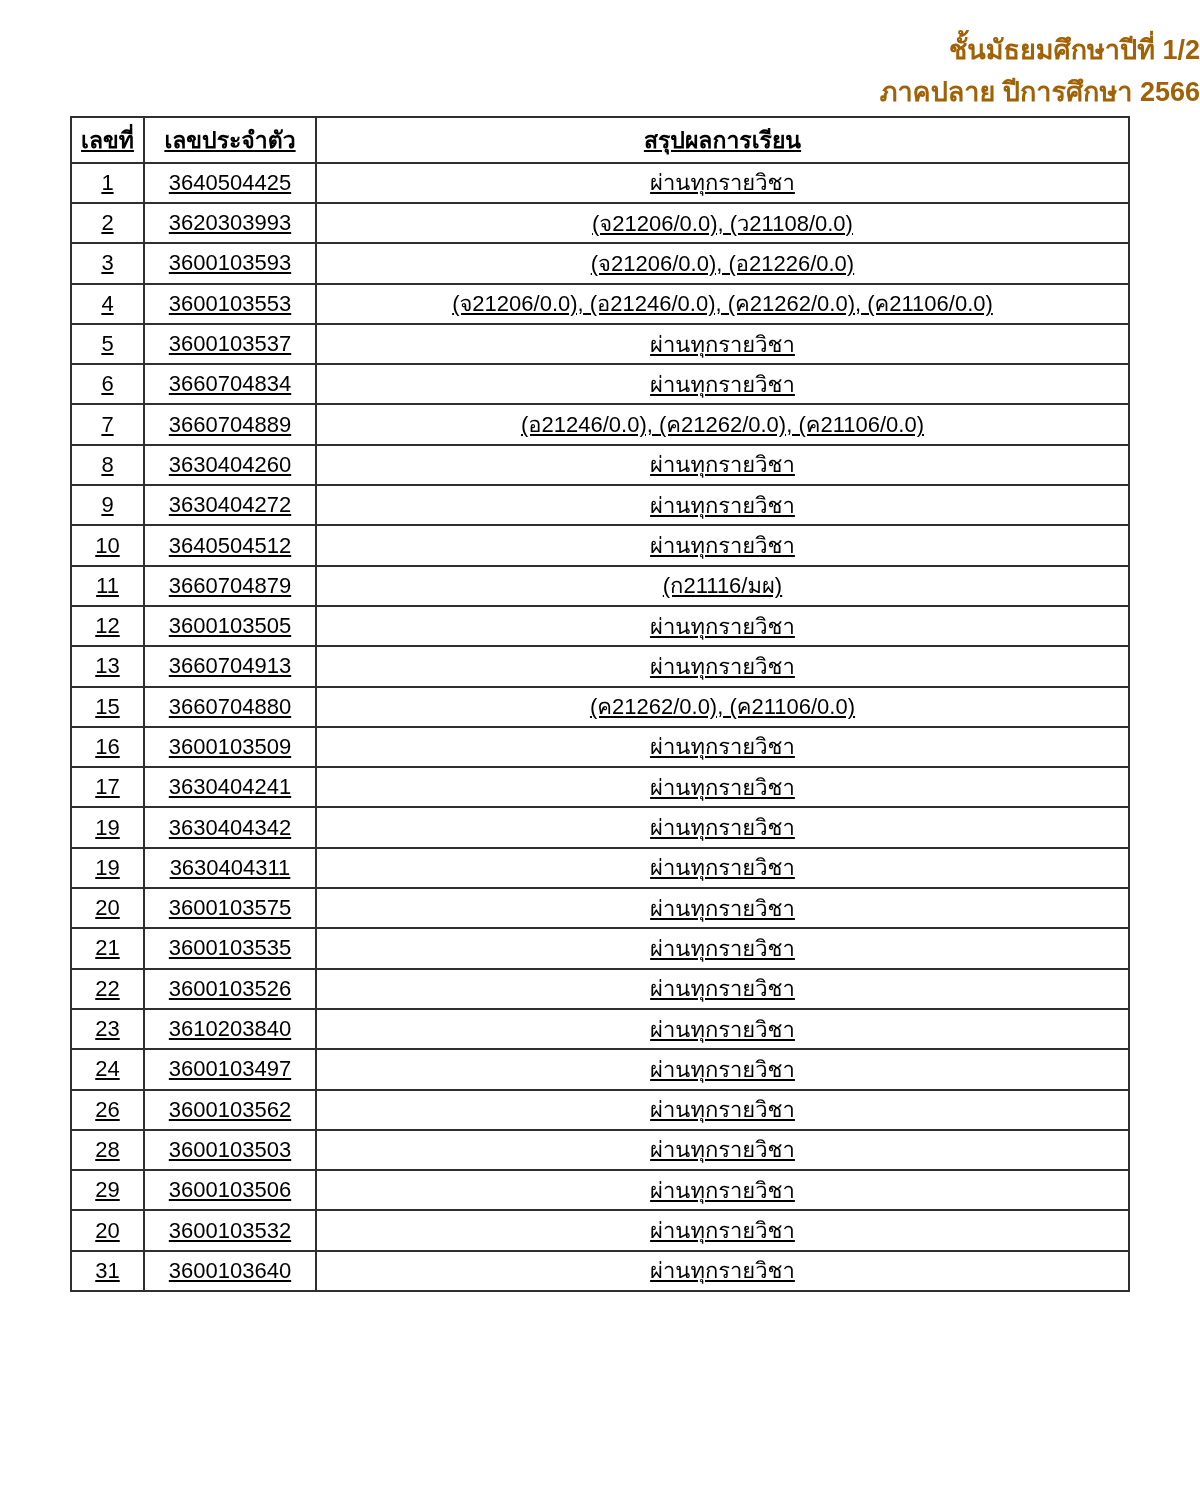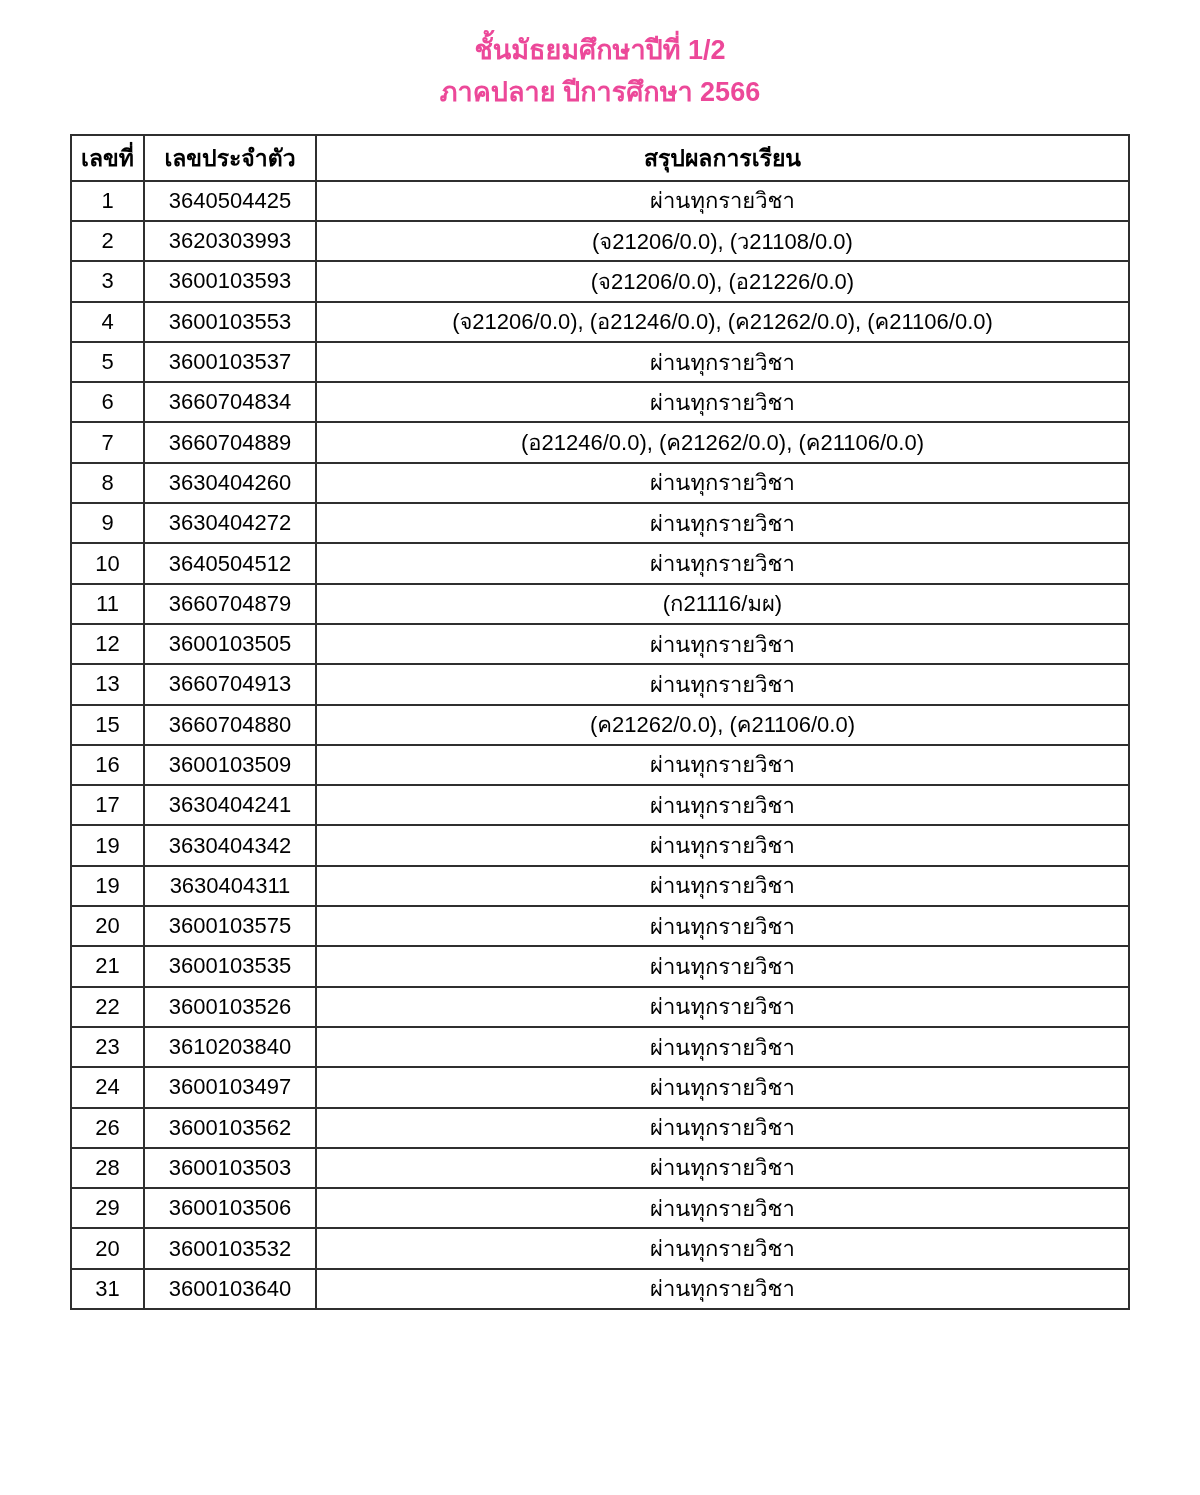--- a/index.html
+++ b/index.html
@@ -19,28 +19,30 @@
   }
 
   .title-block {
     text-align: center;
   }
 
   .title-line {
     font-size: 27px;
     font-weight: bold;
     line-height: 1.55;
-    color: #ec4899;
+    color: #a16207;
+    text-align: right;
   }
 
   table.results-table {
     border-collapse: collapse;
-    margin: 20px auto 0 auto;
+    margin: 2px auto 0 auto;
     width: 1058px;
     table-layout: fixed;
+    text-decoration: underline;
   }
 
   table.results-table th,
   table.results-table td {
     border: 2px solid #2f2f2f;
     text-align: center;
     vertical-align: middle;
     overflow: hidden;
     white-space: nowrap;
   }

